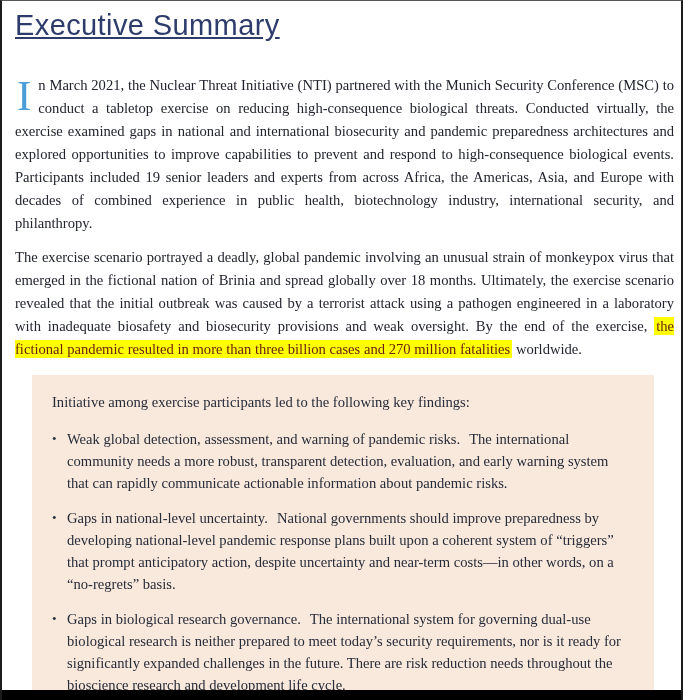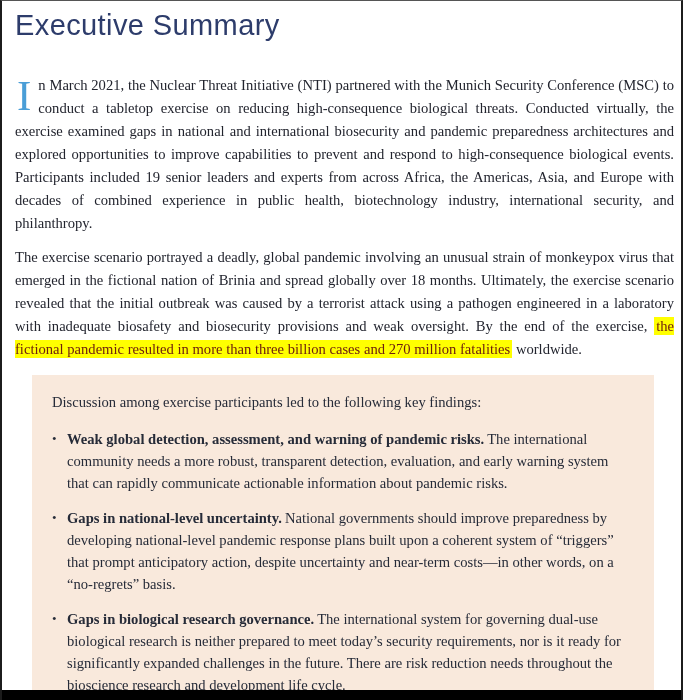--- a/index.html
+++ b/index.html
@@ -18,20 +18,21 @@
     color: #22242e;
   }
   .content { padding: 8px 7px 0 13px; }
   .page-title {
     font-family: "Liberation Sans", sans-serif;
     font-weight: 400;
     font-size: 29px;
     letter-spacing: 0.4px;
     color: #2d3c6b;
     margin: 0 0 32px 0;
+    text-decoration: underline;
   }
   .body-par {
     font-size: 14.6px;
     line-height: 23px;
     text-align: justify;
     margin: 0 0 11px 0;
   }
   .drop-cap {
     float: left;
     font-size: 43px;
@@ -62,21 +63,21 @@
     position: relative;
     padding-left: 15px;
     margin-bottom: 13px;
   }
   .bullet-icon {
     position: absolute;
     left: 0;
     top: 0;
     font-size: 13px;
   }
-  .finding-title { font-weight: bold; margin-right: 3px; }
+  .finding-title { font-weight: normal; margin-right: 9px; }
   .bottom-bar {
     position: absolute;
     left: 0; right: 0; bottom: 0;
     height: 10px;
     background: #000000;
   }
 </style>
 </head>
 <body>
 
@@ -87,21 +88,21 @@
 
     <p class="body-par">
       <span class="drop-cap">I</span><span>n March 2021, the Nuclear Threat Initiative (NTI) partnered with the Munich Security Conference (MSC) to conduct a tabletop exercise on reducing high-consequence biological threats. Conducted virtually, the exercise examined gaps in national and international biosecurity and pandemic preparedness architectures and explored opportunities to improve capabilities to prevent and respond to high-consequence biological events. Participants included 19 senior leaders and experts from across Africa, the Americas, Asia, and Europe with decades of combined experience in public health, biotechnology industry, international security, and philanthropy.</span>
     </p>
 
     <p class="body-par">
       <span>The exercise scenario portrayed a deadly, global pandemic involving an unusual strain of monkeypox virus that emerged in the fictional nation of Brinia and spread globally over 18 months. Ultimately, the exercise scenario revealed that the initial outbreak was caused by a terrorist attack using a pathogen engineered in a laboratory with inadequate biosafety and biosecurity provisions and weak oversight. By the end of the exercise, </span><span class="hl">the fictional pandemic resulted in more than three billion cases and 270 million fatalities</span><span> worldwide.</span>
     </p>
 
     <div class="findings-box">
-      <p class="findings-intro">Discussion among exercise participants led to the following key findings:</p>
+      <p class="findings-intro">Initiative among exercise participants led to the following key findings:</p>
       <ul class="findings-list">
         <li class="finding-item">
           <span class="bullet-icon">•</span>
           <span class="finding-title">Weak global detection, assessment, and warning of pandemic risks.</span><span class="finding-body">The international community needs a more robust, transparent detection, evaluation, and early warning system that can rapidly communicate actionable information about pandemic risks.</span>
         </li>
         <li class="finding-item">
           <span class="bullet-icon">•</span>
           <span class="finding-title">Gaps in national-level uncertainty.</span><span class="finding-body">National governments should improve preparedness by developing national-level pandemic response plans built upon a coherent system of “triggers” that prompt anticipatory action, despite uncertainty and near-term costs—in other words, on a “no-regrets” basis.</span>
         </li>
         <li class="finding-item">

